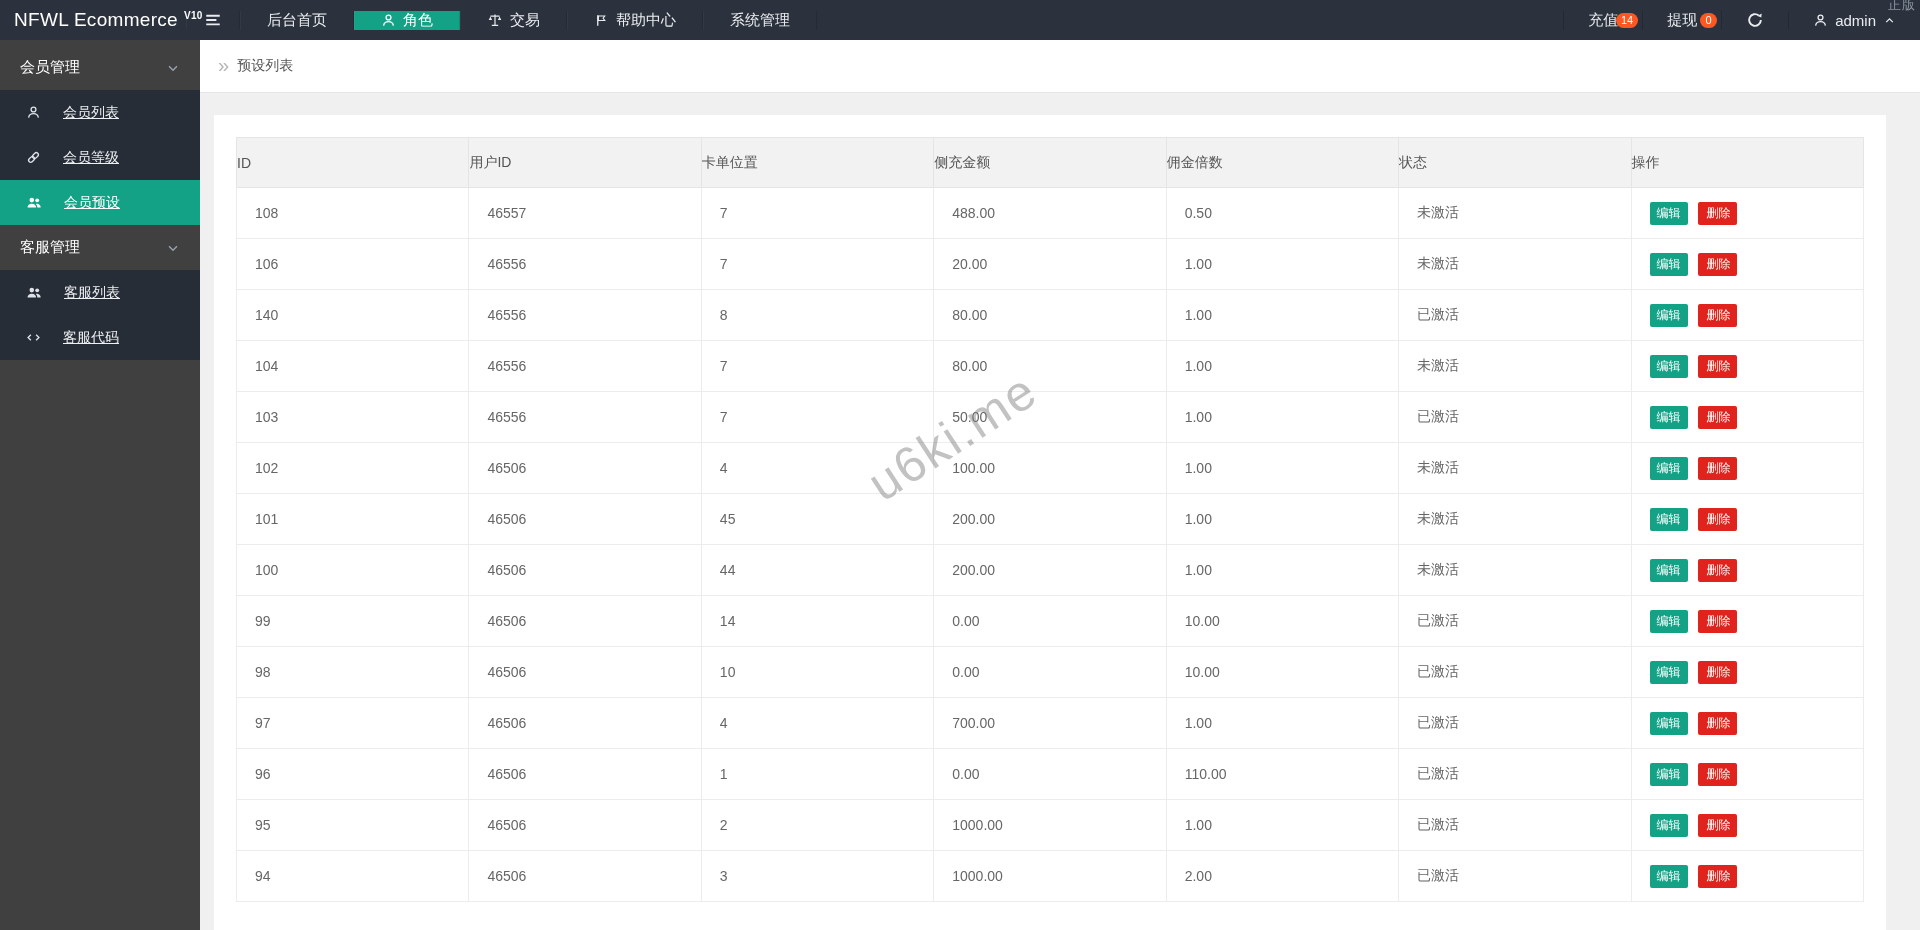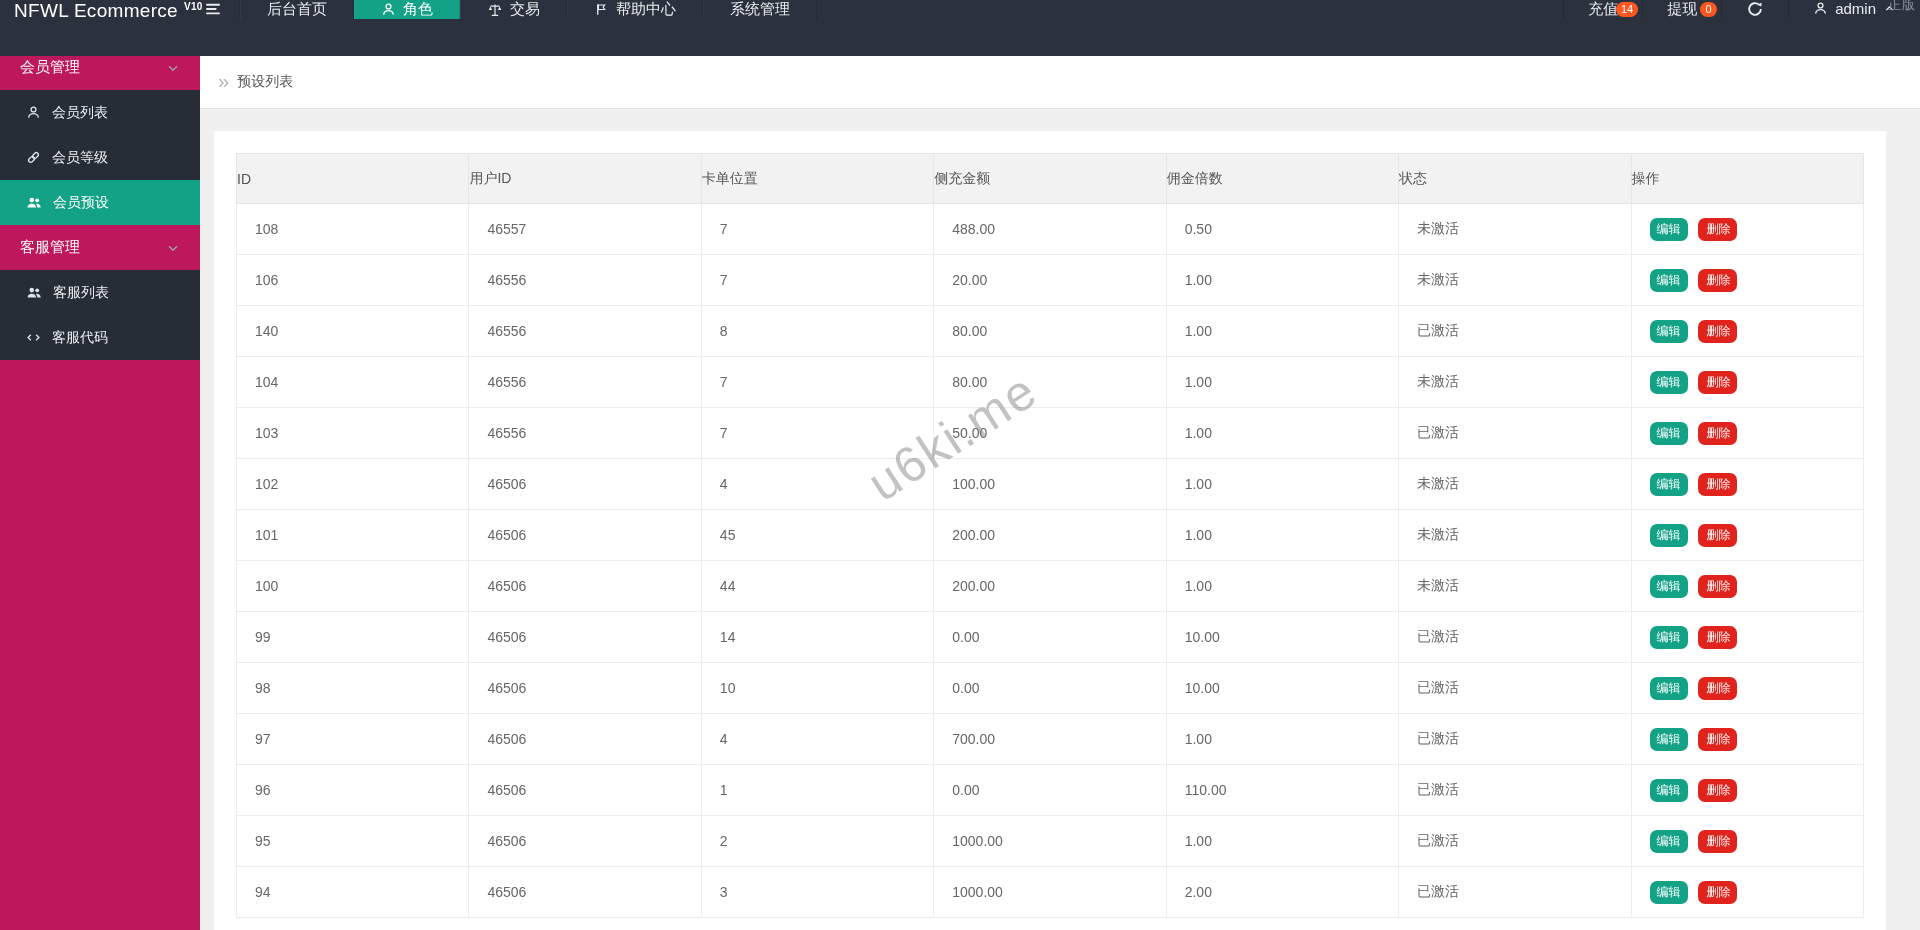--- a/index.html
+++ b/index.html
@@ -1,53 +1,53 @@
 <!DOCTYPE html>
 <html><head>
 <meta charset="utf-8">
 <style>
   * { margin:0; padding:0; box-sizing:border-box; }
   html,body { width:1920px; height:930px; overflow:hidden;
     font-family:"Liberation Sans","DejaVu Sans",sans-serif; background:#f0f0f0; }
 
   
-  .topbar { position:relative; height:56px; background:#2b323d; display:flex; align-items:flex-start; color:#e9ecef; z-index:5; }
+  .topbar { position:relative; height:40px; background:#2b323d; display:flex; align-items:center; color:#e9ecef; z-index:5; }
   .logo { width:186px; padding-left:14px; display:flex; align-items:center; color:#fff; font-size:19px; letter-spacing:.3px; white-space:nowrap; }
   .logo sup { font-size:10px; margin-left:6px; transform:translateY(-5px); font-weight:bold; }
   .nav-item { display:flex; align-items:center; gap:7px; padding:0 26px; font-size:15px; cursor:pointer; border-left:1px solid rgba(255,255,255,.04); border-right:1px solid rgba(0,0,0,.12); }
   .nav-item.burger { padding:0 17px; }
   .nav-item.active { background:#14a286; color:#fff; }
   .tb-spacer { flex:1; }
   .right-item { position:relative; display:flex; align-items:center; gap:7px; padding:0 24px; font-size:15px; cursor:pointer; border-left:1px solid rgba(0,0,0,.18); }
   .badge { position:absolute; top:2px; right:4px; background:#ff5722; color:#fff; font-size:11px; line-height:13px; min-width:17px; text-align:center; padding:1px 5px; border-radius:9px; }
   .license { position:absolute; top:-4px; right:4px; color:#8b93a0; font-size:13px; letter-spacing:1px; }
   .ticon { display:inline-flex; }
   svg { display:block; }
 
   
-  .sidebar { position:absolute; left:0; top:40px; bottom:0; width:200px; background:#be185d; padding-top:5px; z-index:4; }
+  .sidebar { position:absolute; left:0; top:40px; bottom:0; width:200px; background:#404040; padding-top:5px; z-index:4; }
   .sb-group { height:45px; display:flex; align-items:center; padding:0 20px; color:#fff; font-size:15px; cursor:pointer; }
   .sb-group .chev { margin-left:auto; color:#9aa2ad; }
-  .sb-item { height:45px; display:flex; align-items:center; gap:11px; padding:0 20px 0 26px; background:#262d37; color:#eef0f2; font-size:14px; cursor:pointer; }
+  .sb-item { height:45px; display:flex; align-items:center; gap:22px; padding:0 20px 0 26px; background:#262d37; color:#eef0f2; font-size:14px; cursor:pointer;text-decoration:underline; }
   .sb-item .sicon { color:#dfe3e8; display:inline-flex; }
   .sb-item.active { background:#14a286; color:#fff; }
   .sb-item.active .sicon { color:#fff; }
 
   
   .main { margin-left:200px; height:890px; }
   .breadcrumb { height:53px; background:#fff; border-bottom:1px solid #e6e6e6; display:flex; align-items:center; padding-left:18px; gap:8px; }
   .bc-icon { color:#b5b5b5; font-size:20px; line-height:1; transform:translateY(-1px); }
   .bc-title { color:#555; font-size:14px; }
   .content { padding:22px 34px 0 14px; }
   .card { background:#fff; padding:22px; height:1000px; }
 
   table { width:100%; border-collapse:collapse; table-layout:fixed; }
   th { background:#f2f2f2; border:1px solid #e5e5e5; height:50px; font-weight:normal; text-align:left; color:#555; font-size:14px; }
   td { border:1px solid #ececec; height:51px; padding-left:18px; color:#666; font-size:14px; background:#fff; }
-  .btn { display:inline-block; min-width:33px; text-align:center; padding:4px 7px; border-radius:7px; color:#fff; font-size:12px; line-height:1.25; cursor:pointer; }
+  .btn { display:inline-block; min-width:33px; text-align:center; padding:4px 7px; border-radius:2px; color:#fff; font-size:12px; line-height:1.25; cursor:pointer; }
   .btn-edit { background:#13a286; margin-right:7px; }
   .btn-del { background:#e0231c;padding-left:8px; }
 
   
   .watermark { position:absolute; left:858px; top:408px; font-size:50px; font-weight:500; letter-spacing:2px;
     color:rgba(120,120,120,.45); transform:rotate(-33deg); pointer-events:none; z-index:9; }
 </style>
 </head>
 <body>
 

